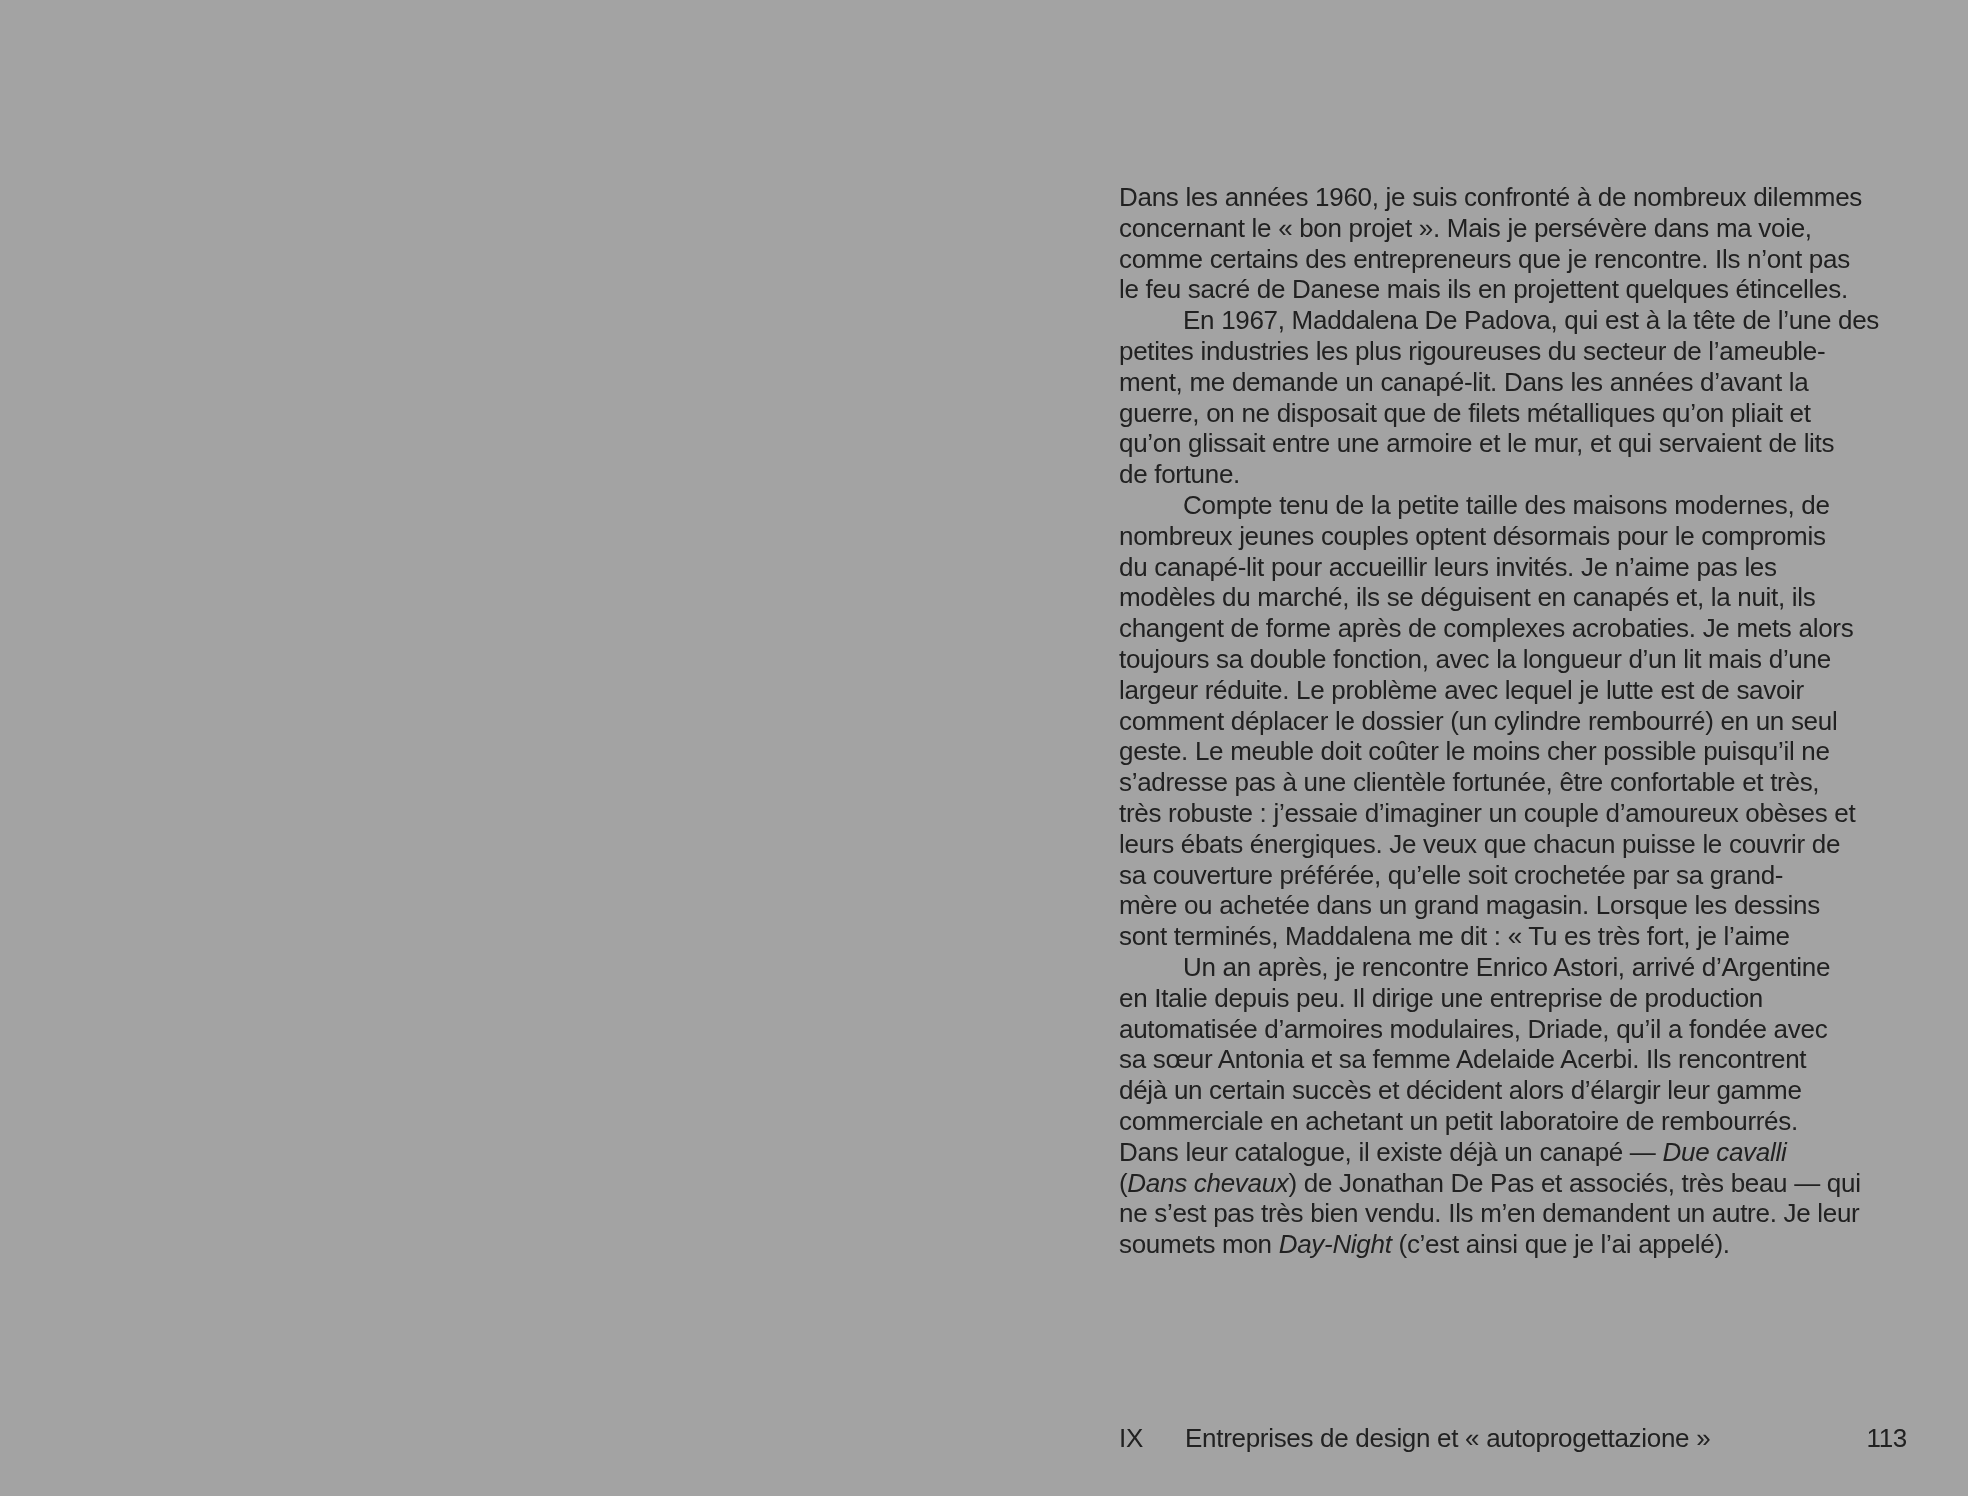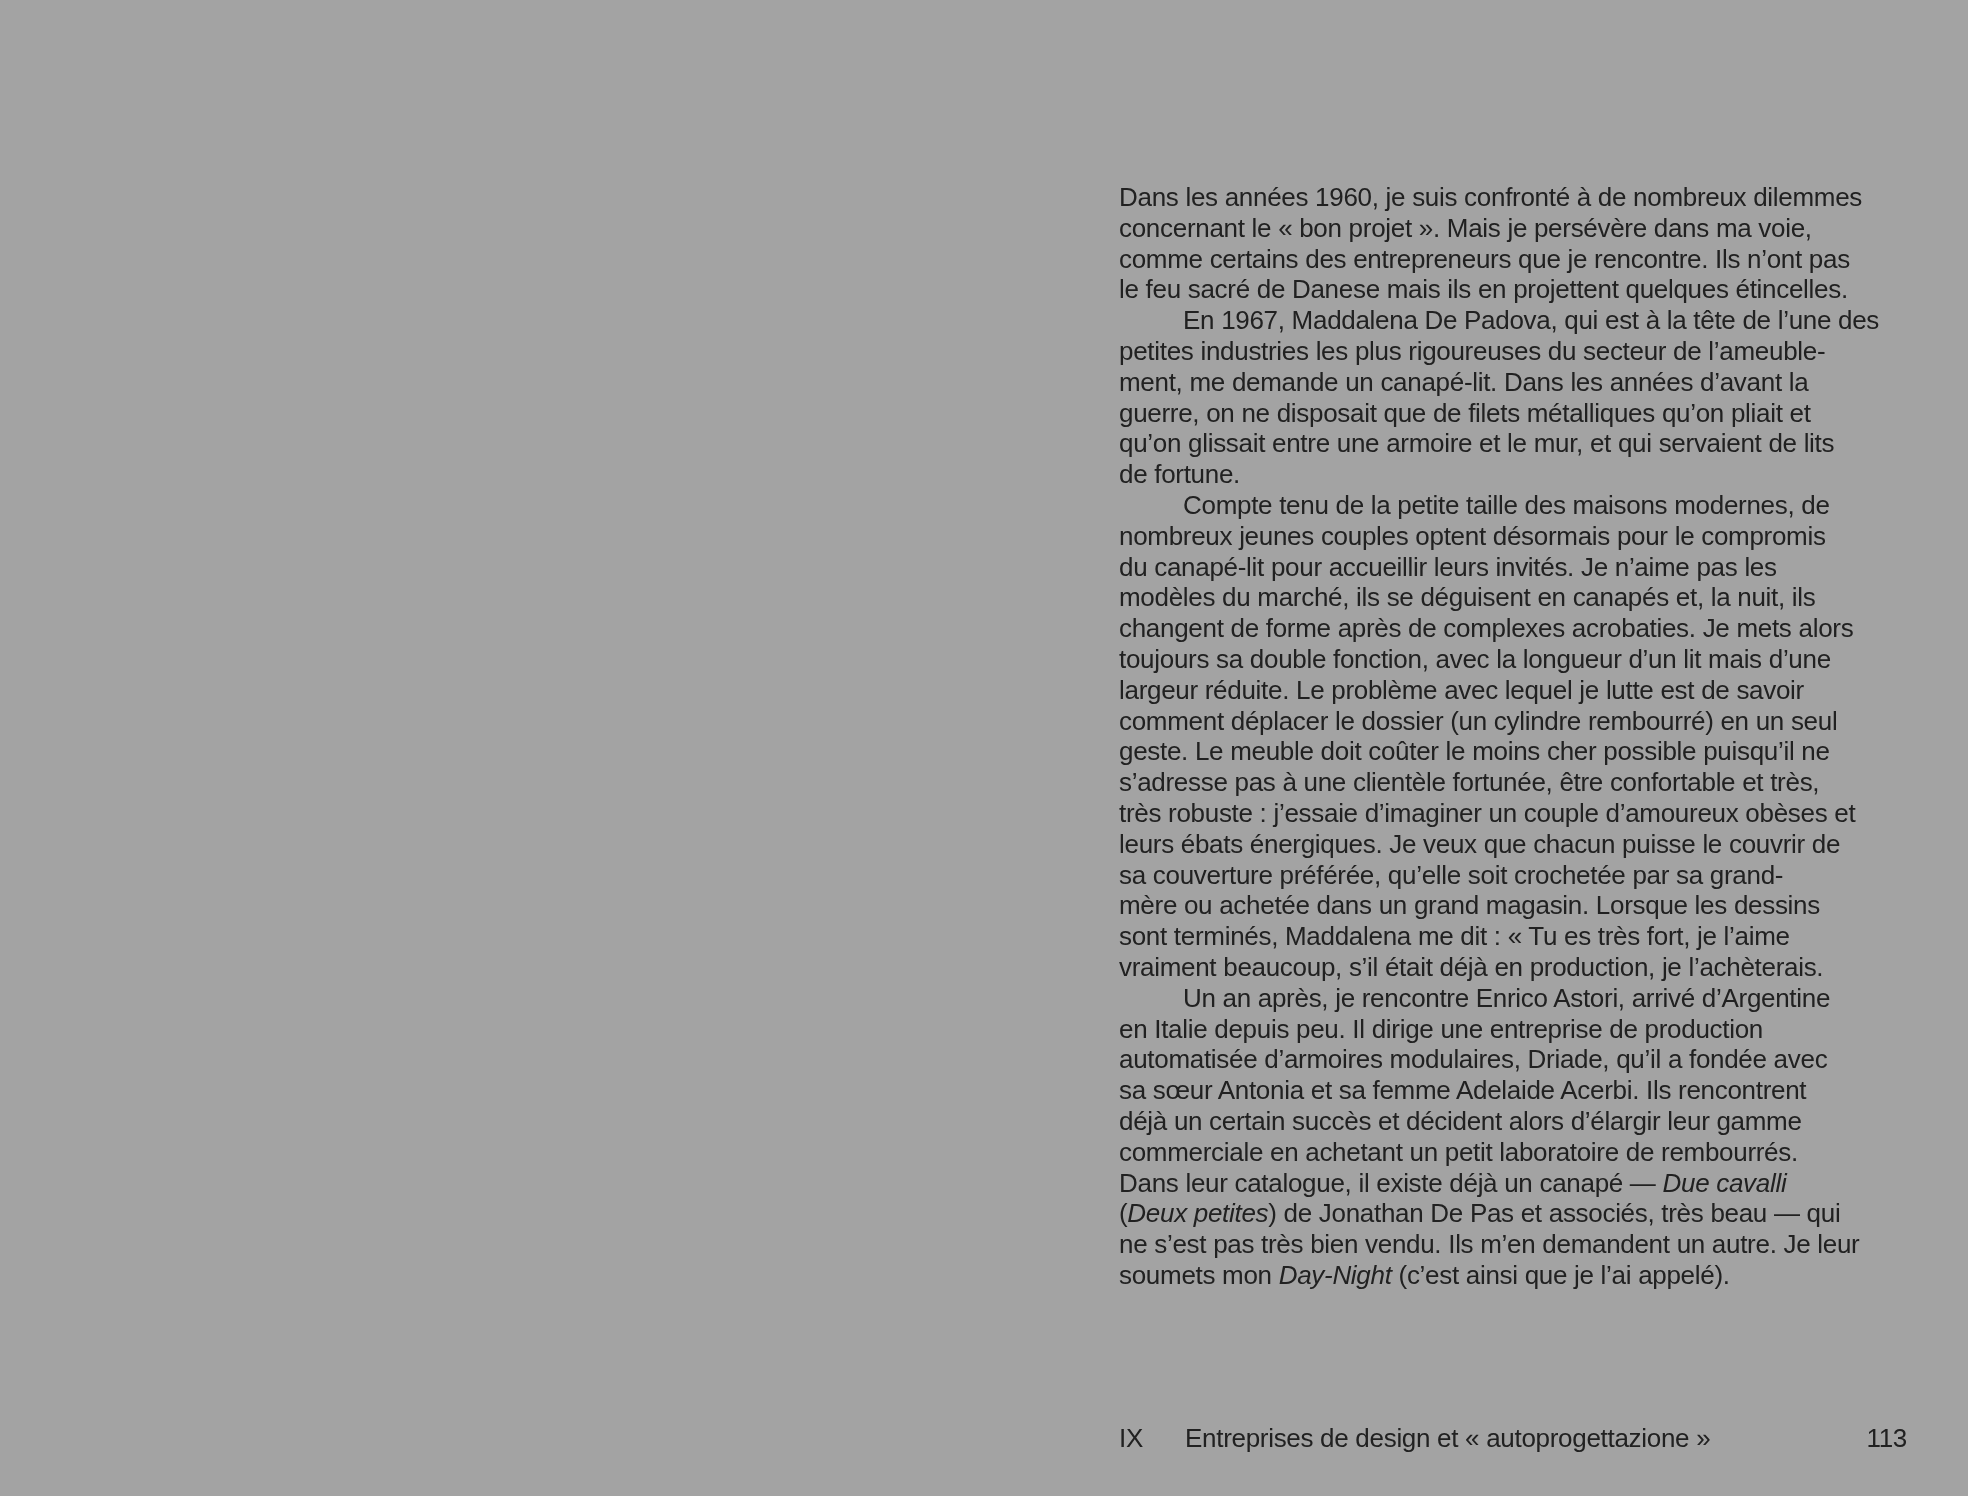--- a/index.html
+++ b/index.html
@@ -85,29 +85,28 @@
       <div class="line"><span>toujours sa double fonction, avec la longueur d’un lit mais d’une</span></div>
       <div class="line"><span>largeur réduite. Le problème avec lequel je lutte est de savoir</span></div>
       <div class="line"><span>comment déplacer le dossier (un cylindre rembourré) en un seul</span></div>
       <div class="line"><span>geste. Le meuble doit coûter le moins cher possible puisqu’il ne</span></div>
       <div class="line"><span>s’adresse pas à une clientèle fortunée, être confortable et très,</span></div>
       <div class="line"><span>très robuste : j’essaie d’imaginer un couple d’amoureux obèses et</span></div>
       <div class="line"><span>leurs ébats énergiques. Je veux que chacun puisse le couvrir de</span></div>
       <div class="line"><span>sa couverture préférée, qu’elle soit crochetée par sa grand-</span></div>
       <div class="line"><span>mère ou achetée dans un grand magasin. Lorsque les dessins</span></div>
       <div class="line"><span>sont terminés, Maddalena me dit : « Tu es très fort, je l’aime</span></div>
-      <div class="line"><span>vraiment beaucoup, s’il était déjà en production, je l’achèterais.</span></div>
       <div class="line indent"><span>Un an après, je rencontre Enrico Astori, arrivé d’Argentine</span></div>
       <div class="line"><span>en Italie depuis peu. Il dirige une entreprise de production</span></div>
       <div class="line"><span>automatisée d’armoires modulaires, Driade, qu’il a fondée avec</span></div>
       <div class="line"><span>sa sœur Antonia et sa femme Adelaide Acerbi. Ils rencontrent</span></div>
       <div class="line"><span>déjà un certain succès et décident alors d’élargir leur gamme</span></div>
       <div class="line"><span>commerciale en achetant un petit laboratoire de rembourrés.</span></div>
       <div class="line"><span>Dans leur catalogue, il existe déjà un canapé — </span><span class="it">Due cavalli</span></div>
-      <div class="line"><span>(</span><span class="it">Deux petites</span><span>) de Jonathan De Pas et associés, très beau — qui</span></div>
+      <div class="line"><span>(</span><span class="it">Dans chevaux</span><span>) de Jonathan De Pas et associés, très beau — qui</span></div>
       <div class="line"><span>ne s’est pas très bien vendu. Ils m’en demandent un autre. Je leur</span></div>
       <div class="line"><span>soumets mon </span><span class="it">Day-Night</span><span> (c’est ainsi que je l’ai appelé).</span></div>
     </main>
 
   <footer class="footer">
     <span class="ch-num">IX</span>
     <span class="ch-title">Entreprises de design et « autoprogettazione »</span>
     <span class="pg-num">113</span>
   </footer>
 

